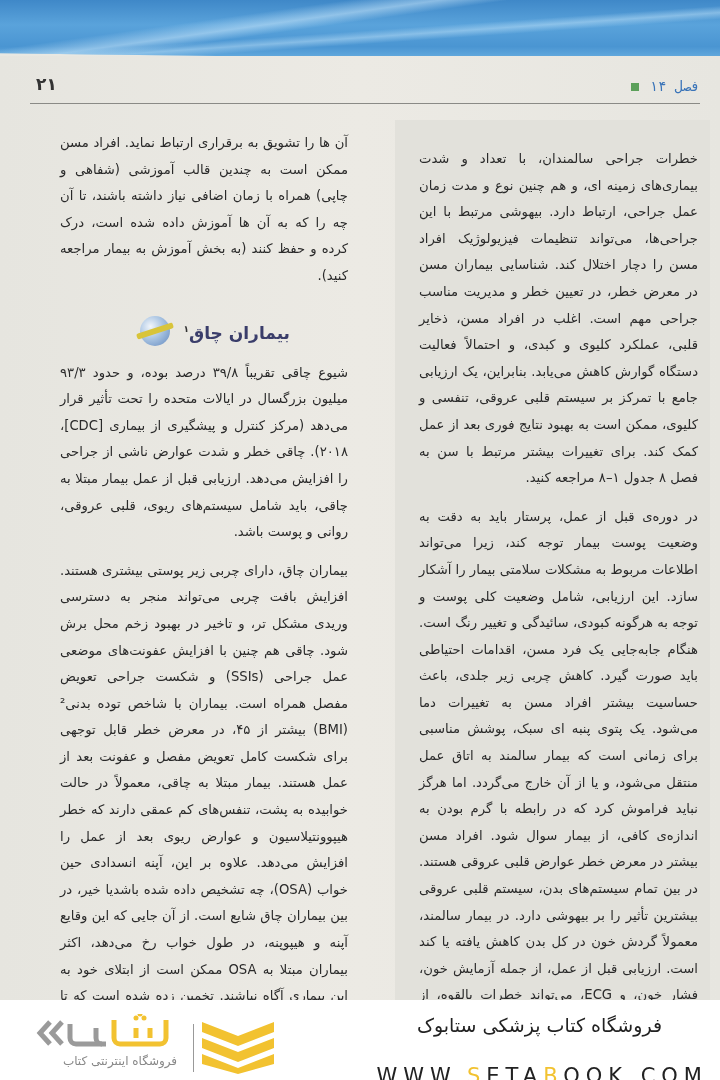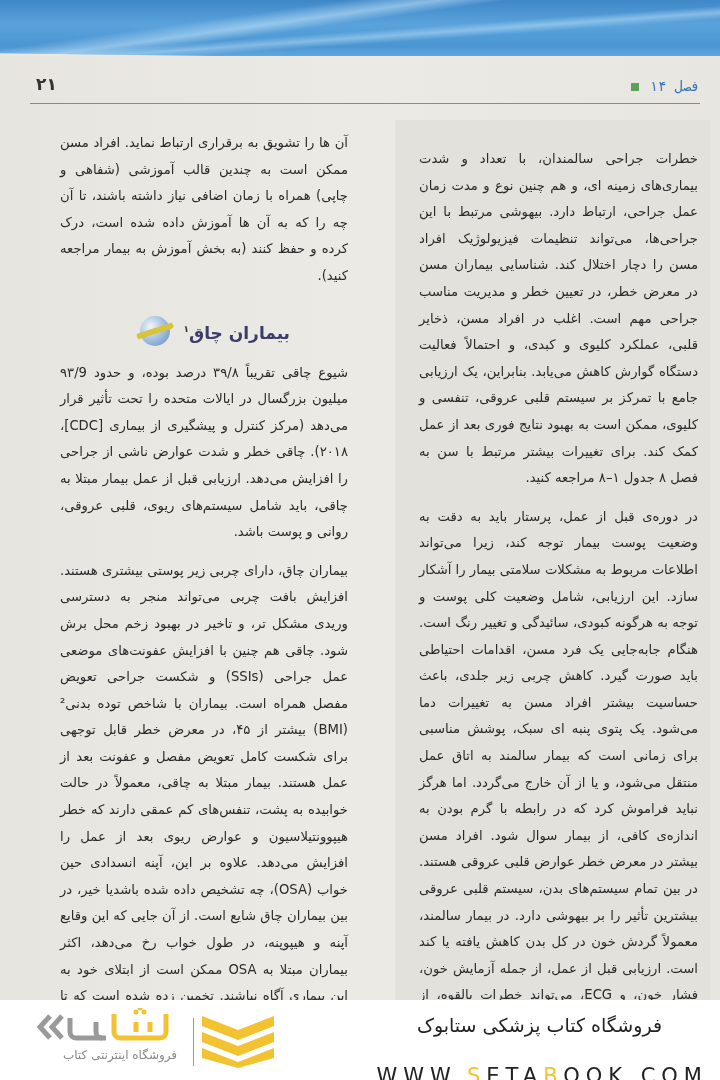--- a/index.html
+++ b/index.html
@@ -63,21 +63,21 @@
   .sec-head { display: flex; align-items: flex-start; gap: 14px; margin: 26px 70px 2px 0; height: 32px; }
   .sec-head .h { font-size: 17px; font-weight: bold; color: #3a3d6a; }
   .sec-head sup { font-size: 9px; color: #333; }
 
   .footer {
     position: absolute; left: 0; top: 1000px; width: 720px; height: 80px; background: #ffffff;
   }
   .footer .store-name { position: absolute; right: 58px; top: 14px; direction: rtl; font-size: 19px; color: #222; }
   .footer .url { position: absolute; right: 12px; top: 44px; font-family: "DejaVu Sans", sans-serif; font-size: 21px; letter-spacing: 6px; color: #222; margin-top: 20px; }
   .footer .url .hl { color: #f2c230; }
-  .logo { position: absolute; left: 36px; top: 4px; width: 250px; height: 64px; }
+  .logo { position: absolute; left: 36px; top: 10px; width: 250px; height: 64px; }
   .logo .mark { position: absolute; left: 166px; top: 12px; width: 72px; height: 52px; }
   .logo .divider { position: absolute; left: 157px; top: 14px; width: 1px; height: 48px; background: #999; }
   .logo .wordmark { position: absolute; left: 0; top: 4px; width: 150px; height: 38px; }
   .logo .tagline { position: absolute; left: 14px; top: 44px; direction: rtl; font-size: 12px; color: #888; width: 140px; text-align: center; }
 </style>
 </head>
 <body>
 
 <div class="top-band"></div>
 
@@ -96,21 +96,21 @@
       <p>علاوه بر خطرات جسمی، افراد مسن باید از نظر حافظه و شناخت ضعیف نیز ارزیابی شوند. هنگامی که افراد مسن در یک وضعیت آسیب پذیر و استرس زا قرار می‌گیرند، مانند آماده شدن برای جراحی، ممکن است دچار تمرکز ضعیف،</p>
     </div>
   </div>
 
   <div class="col left-col">
     <p>آن ها را تشویق به برقراری ارتباط نماید. افراد مسن ممکن است به چندین قالب آموزشی (شفاهی و چاپی) همراه با زمان اضافی نیاز داشته باشند، تا آن چه را که به آن ها آموزش داده شده است، درک کرده و حفظ کنند (به بخش آموزش به بیمار مراجعه کنید).</p>
     <div class="sec-head">
       <span class="h"><span>بیماران چاق</span><sup>۱</sup></span>
       <span class="globe"></span>
     </div>
-    <p>شیوع چاقی تقریباً ۳۹/۸ درصد بوده، و حدود ۹۳/9 میلیون بزرگسال در ایالات متحده را تحت تأثیر قرار می‌دهد (مرکز کنترل و پیشگیری از بیماری [CDC]، ۲۰۱۸). چاقی خطر و شدت عوارض ناشی از جراحی را افزایش می‌دهد. ارزیابی قبل از عمل بیمار مبتلا به چاقی، باید شامل سیستم‌های ریوی، قلبی عروقی، روانی و پوست باشد.</p>
+    <p>شیوع چاقی تقریباً ۳۹/۸ درصد بوده، و حدود ۹۳/۳ میلیون بزرگسال در ایالات متحده را تحت تأثیر قرار می‌دهد (مرکز کنترل و پیشگیری از بیماری [CDC]، ۲۰۱۸). چاقی خطر و شدت عوارض ناشی از جراحی را افزایش می‌دهد. ارزیابی قبل از عمل بیمار مبتلا به چاقی، باید شامل سیستم‌های ریوی، قلبی عروقی، روانی و پوست باشد.</p>
     <p>بیماران چاق، دارای چربی زیر پوستی بیشتری هستند. افزایش بافت چربی می‌تواند منجر به دسترسی وریدی مشکل تر، و تاخیر در بهبود زخم محل برش شود. چاقی هم چنین با افزایش عفونت‌های موضعی عمل جراحی (SSIs) و شکست جراحی تعویض مفصل همراه است. بیماران با شاخص توده بدنی² (BMI) بیشتر از ۴۵، در معرض خطر قابل توجهی برای شکست کامل تعویض مفصل و عفونت بعد از عمل هستند. بیمار مبتلا به چاقی، معمولاً در حالت خوابیده به پشت، تنفس‌های کم عمقی دارند که خطر هیپوونتیلاسیون و عوارض ریوی بعد از عمل را افزایش می‌دهد. علاوه بر این، آپنه انسدادی حین خواب (OSA)، چه تشخیص داده شده باشدیا خیر، در بین بیماران چاق شایع است. از آن جایی که این وقایع آپنه و هیپوپنه، در طول خواب رخ می‌دهد، اکثر بیماران مبتلا به OSA ممکن است از ابتلای خود به این بیماری آگاه نباشند. تخمین زده شده است که تا ۸۰ درصد از افراد مبتلا به OSA متوسط تا شدید، ممکن است بدون تشخیص، و درمان نشده باقی بمانند. شناسایی OSA و خطرات آن، می‌تواند به طور چشمگیری، عوارض لوله گذاری داخل تراشه و عوارض</p>
   </div>
 </div>
 
 <div class="footer">
   <div class="logo">
     <svg class="wordmark" viewBox="0 0 150 38">
       <polyline points="14,8 4,19 14,30" fill="none" stroke="#9a9a9a" stroke-width="5"></polyline>
       <polyline points="26,8 16,19 26,30" fill="none" stroke="#9a9a9a" stroke-width="5"></polyline>
       <path d="M34 10 v14 a6 6 0 0 0 6 6 h30" fill="none" stroke="#9a9a9a" stroke-width="5"></path>

